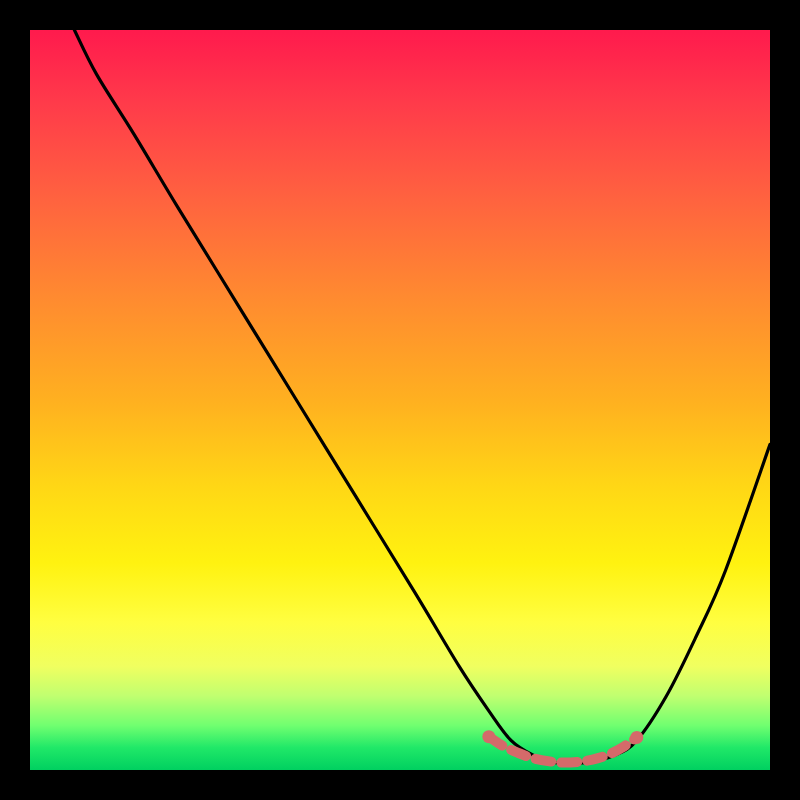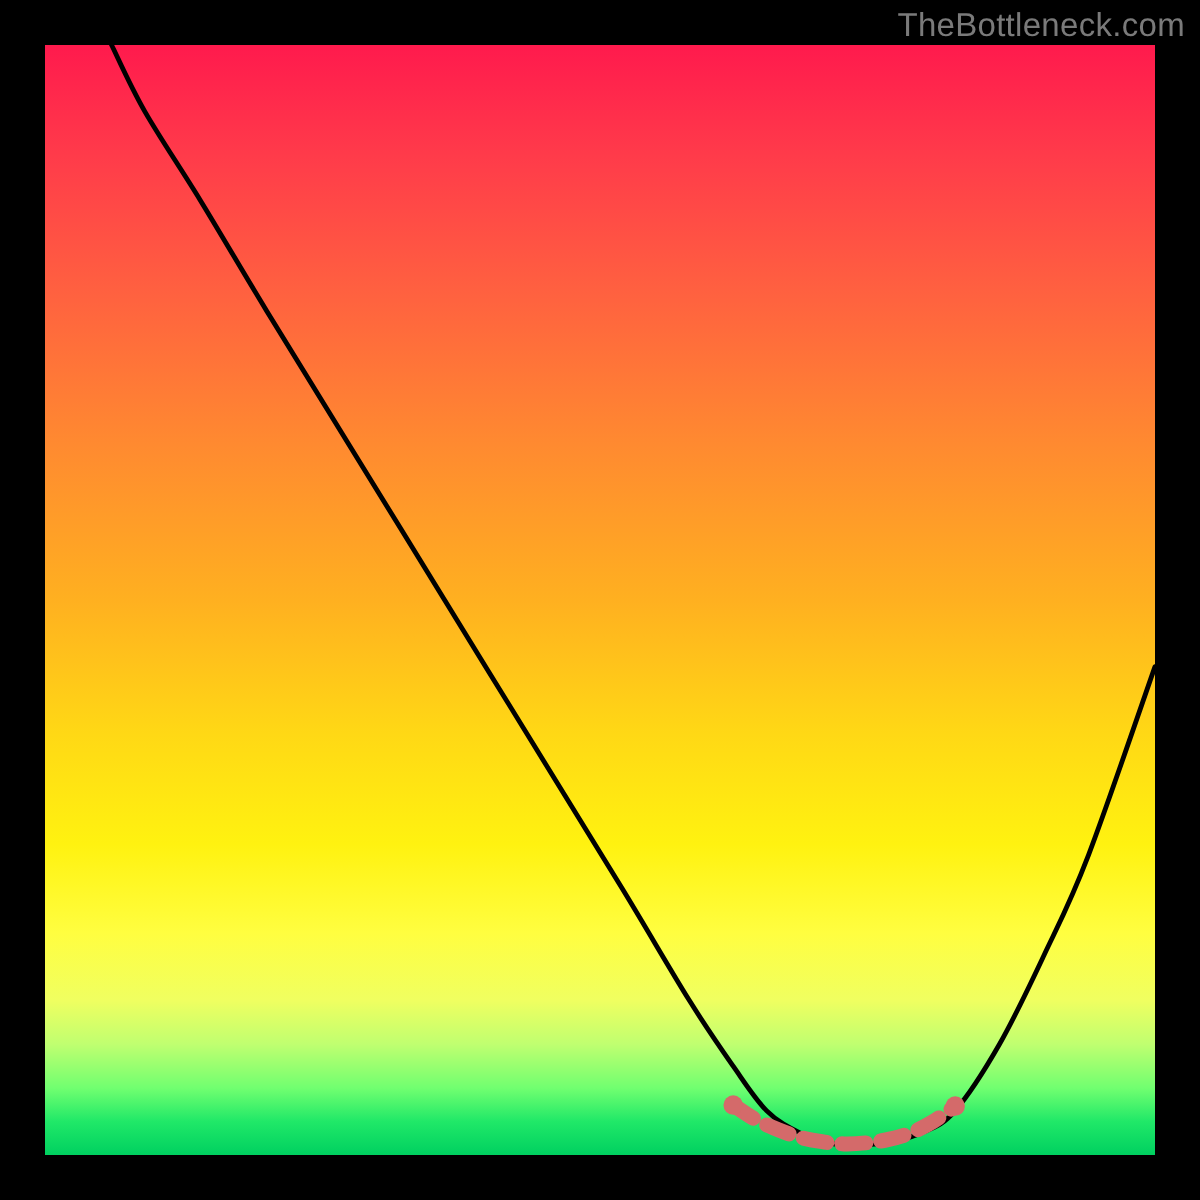--- a/index.html
+++ b/index.html
@@ -59,21 +59,20 @@
     width: 740px;
     height: 740px;
     overflow: visible;
   }
 </style>
 </head>
 <body>
 
 <div class="frame">
 
-  <div class="watermark">TheBottleneck.com</div>
 
   <div class="plot-area">
     <svg class="curves" viewBox="0 0 740 740">
       <path d="M 44.4 0.0 C 48.1 7.4, 56.7 27.1, 66.6 44.4 C 76.5 61.7, 90.0 81.4, 103.6 103.6 C 117.2 125.8, 130.7 149.2, 148.0 177.6 C 165.3 206.0, 187.5 241.7, 207.2 273.8 C 226.9 305.9, 246.7 337.9, 266.4 370.0 C 286.1 402.1, 305.9 434.1, 325.6 466.2 C 345.3 498.3, 367.5 534.0, 384.8 562.4 C 402.1 590.8, 416.9 616.7, 429.2 636.4 C 441.5 656.1, 450.2 668.5, 458.8 680.8 C 467.4 693.1, 473.6 703.0, 481.0 710.4 C 488.4 717.8, 495.8 721.5, 503.2 725.2 C 510.6 728.9, 516.8 731.4, 525.4 732.6 C 534.0 733.8, 545.1 733.8, 555.0 732.6 C 564.9 731.4, 576.0 728.9, 584.6 725.2 C 593.2 721.5, 598.2 720.3, 606.8 710.4 C 615.4 700.5, 626.5 683.3, 636.4 666.0 C 646.3 648.7, 656.1 627.8, 666.0 606.8 C 675.9 585.8, 683.3 572.3, 695.6 540.2 C 707.9 508.1, 732.6 435.4, 740.0 414.4" fill="none" stroke="#000000" stroke-width="3.2" stroke-linecap="round" stroke-linejoin="round"></path>
       <g>
           <path d="M 458.8 706.7 C 461.3 708.3, 468.7 713.6, 473.6 716.3 C 478.5 719.0, 483.5 721.0, 488.4 723.0 C 493.3 725.0, 498.3 726.8, 503.2 728.2 C 508.1 729.5, 513.1 730.4, 518.0 731.1 C 522.9 731.9, 527.9 732.5, 532.8 732.6 C 537.7 732.7, 542.7 732.4, 547.6 731.9 C 552.5 731.4, 557.5 730.8, 562.4 729.6 C 567.3 728.5, 572.3 727.2, 577.2 725.2 C 582.1 723.2, 587.1 720.8, 592.0 717.8 C 596.9 714.8, 604.3 709.2, 606.8 707.4" fill="none" stroke="#d46a6a" stroke-width="10" stroke-linecap="round" stroke-linejoin="round" stroke-dasharray="16 10"></path>
           <circle cx="458.8" cy="706.7" r="6.5" fill="#d46a6a"></circle>
           <circle cx="606.8" cy="707.4" r="6.5" fill="#d46a6a"></circle>
         </g>
     </svg>

